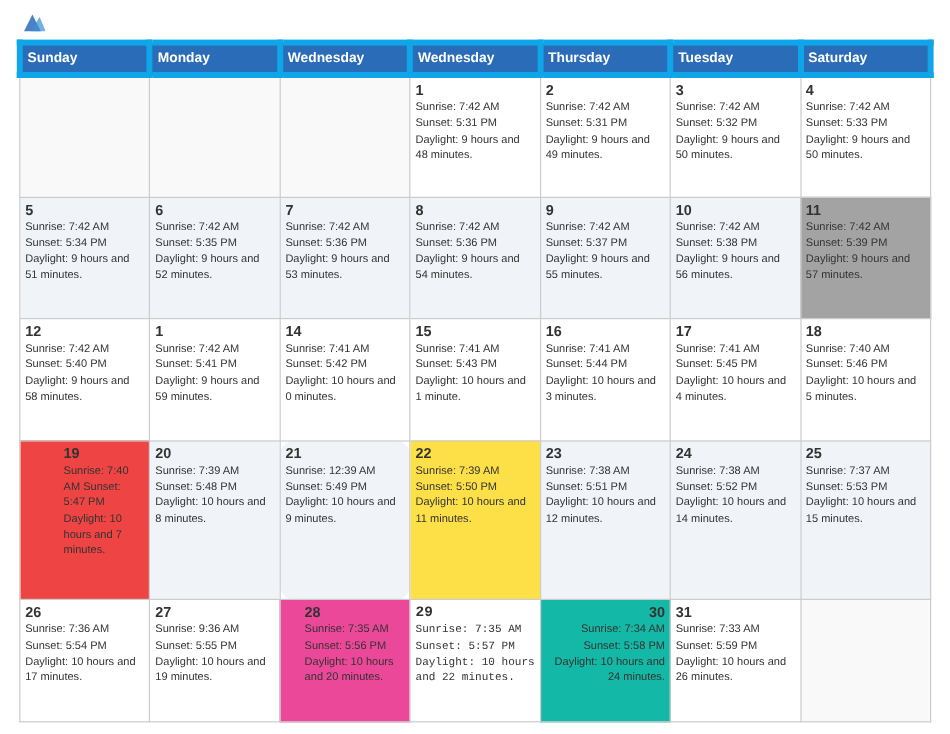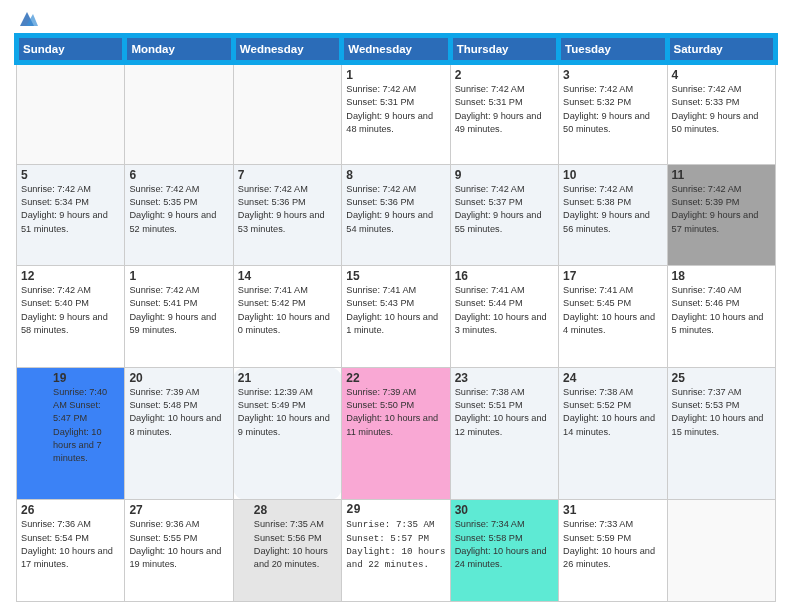--- a/index.html
+++ b/index.html
@@ -253,42 +253,42 @@
           </td>
           <td style="background: rgb(255, 255, 255);">
             <span class="day-number">18</span>
             <div class="day-info">Sunrise: 7:40 AM
 Sunset: 5:46 PM
 Daylight: 10 hours
 and 5 minutes.</div>
           </td>
         </tr>
         <tr>
-          <td style="background: #3b82f6; padding-left: 36px;">
+          <td style="background: #ef4444; padding-left: 36px;">
             <span class="day-number">19</span>
             <div class="day-info">Sunrise: 7:40 AM
 Sunset: 5:47 PM
 Daylight: 10 hours
 and 7 minutes.</div>
           </td>
           <td style="background: rgb(240, 244, 248);">
             <span class="day-number">20</span>
             <div class="day-info">Sunrise: 7:39 AM
 Sunset: 5:48 PM
 Daylight: 10 hours
 and 8 minutes.</div>
           </td>
           <td style="background: rgb(240, 244, 248); border-radius: 13px;">
             <span class="day-number">21</span>
             <div class="day-info">Sunrise: 12:39 AM
 Sunset: 5:49 PM
 Daylight: 10 hours
 and 9 minutes.</div>
           </td>
-          <td style="background: #f9a8d4;">
+          <td style="background: #fde047;">
             <span class="day-number">22</span>
             <div class="day-info">Sunrise: 7:39 AM
 Sunset: 5:50 PM
 Daylight: 10 hours
 and 11 minutes.</div>
           </td>
           <td style="background: rgb(240, 244, 248);">
             <span class="day-number">23</span>
             <div class="day-info">Sunrise: 7:38 AM
 Sunset: 5:51 PM
@@ -318,35 +318,35 @@
 Daylight: 10 hours
 and 17 minutes.</div>
           </td>
           <td style="background: rgb(255, 255, 255); margin-left: 16px;">
             <span class="day-number">27</span>
             <div class="day-info">Sunrise: 9:36 AM
 Sunset: 5:55 PM
 Daylight: 10 hours
 and 19 minutes.</div>
           </td>
-          <td style="background: #e5e5e5; padding-left: 20px;">
+          <td style="background: #ec4899; padding-left: 20px;">
             <span class="day-number">28</span>
             <div class="day-info">Sunrise: 7:35 AM
 Sunset: 5:56 PM
 Daylight: 10 hours
 and 20 minutes.</div>
           </td>
           <td style="background: rgb(255, 255, 255); font-family: Liberation Mono, monospace;">
             <span class="day-number">29</span>
             <div class="day-info">Sunrise: 7:35 AM
 Sunset: 5:57 PM
 Daylight: 10 hours
 and 22 minutes.</div>
           </td>
-          <td style="background: #5eead4;">
+          <td style="background: #14b8a6; text-align: right;">
             <span class="day-number">30</span>
             <div class="day-info">Sunrise: 7:34 AM
 Sunset: 5:58 PM
 Daylight: 10 hours
 and 24 minutes.</div>
           </td>
           <td style="background: rgb(255, 255, 255);">
             <span class="day-number">31</span>
             <div class="day-info">Sunrise: 7:33 AM
 Sunset: 5:59 PM

